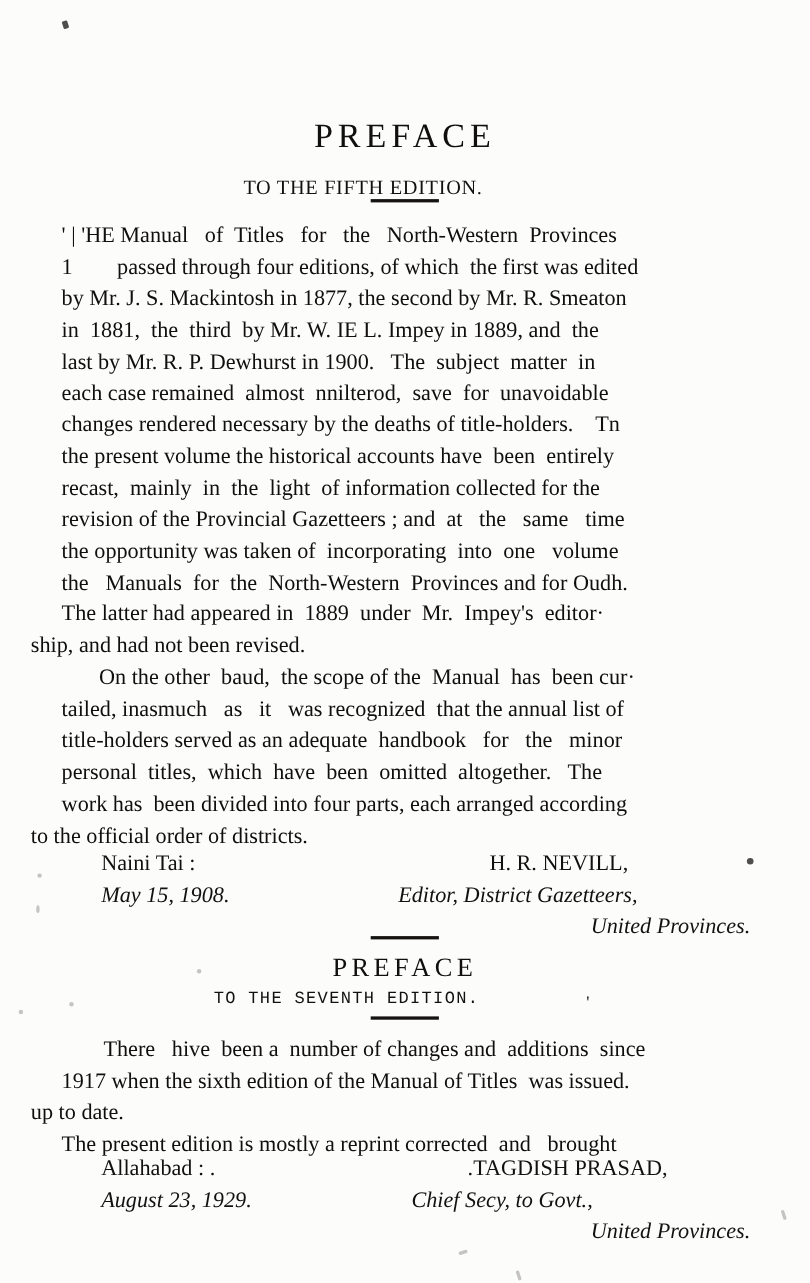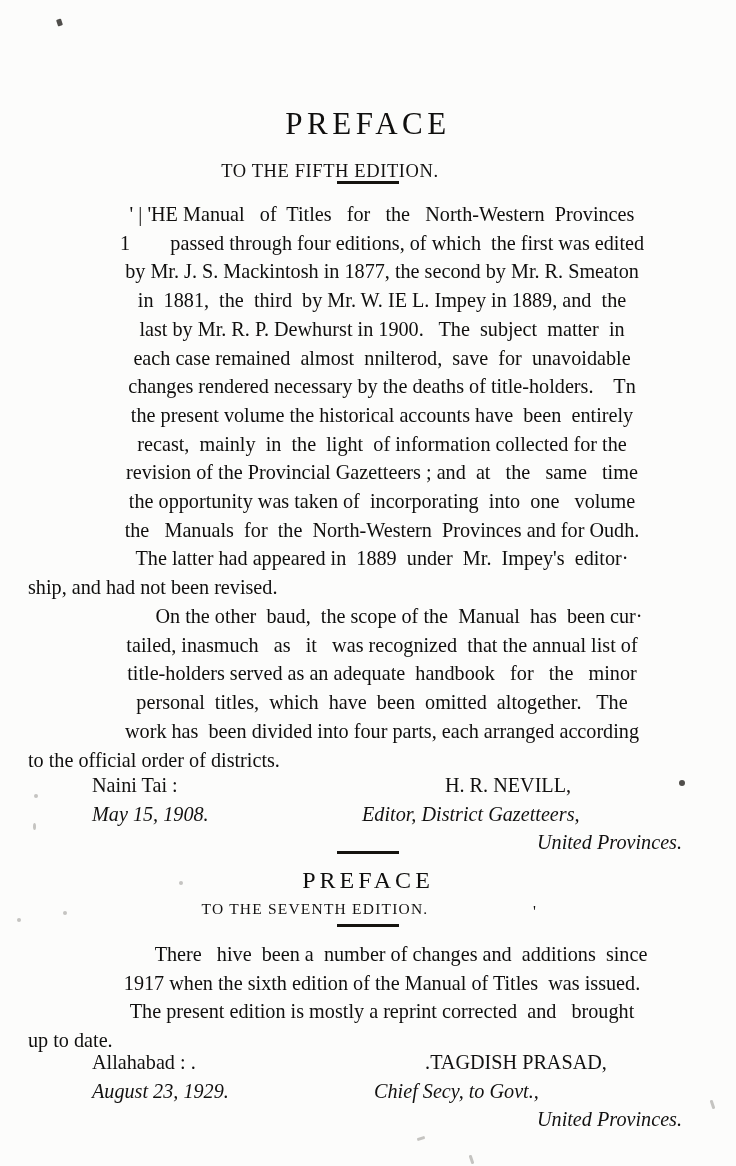--- a/index.html
+++ b/index.html
@@ -73,21 +73,21 @@
     margin: 0;
     color: #100f0e;
   }
   .body-para .ln {
     display: block;
     white-space: nowrap;
   }
   
   .body-para .ln.j {
     display: flex;
-    justify-content: center;
+    justify-content: flex-start;
     white-space: normal;
     margin-left: 28px;
   }
   .body-para .ln.j > span { white-space: pre; }
 
   .col-text {
     position: absolute;
     left: 28px;
     width: 680px;
   }
@@ -222,44 +222,44 @@
   </div>
 
   <div style="position:absolute; left:0; top:851px; width:736px;">
     <div class="rule"></div>
   </div>
 
   <div style="position:absolute; left:0; top:868px; width:736px;">
     <div class="preface-title-2">PREFACE</div>
   </div>
 
-  <div style="position:absolute; left:0; top:901px; width:630px;">
+  <div style="position:absolute; left:0; top:901px; width:630px;font-family:Liberation Mono, monospace;">
     <div class="edition-line-2">TO THE SEVENTH EDITION.</div>
   </div>
 
   <div class="sig-block" style="left:533px; top:898px; font-size:16px;">
     <span>'</span>
   </div>
 
   <div style="position:absolute; left:0; top:924px; width:736px;">
     <div class="rule thin"></div>
   </div>
 
   <div class="col-text" style="top:940px;">
     <div class="body-para">
       <span class="ln j" style="padding-left:38px;">
           <span>There   hive  been a  number of changes and  additions  since</span>
         </span>
       <span class="ln j">
           <span>1917 when the sixth edition of the Manual of Titles  was issued.</span>
         </span>
+      <span class="ln">up to date.</span>
       <span class="ln j">
           <span>The present edition is mostly a reprint corrected  and   brought</span>
         </span>
-      <span class="ln">up to date.</span>
     </div>
   </div>
 
   <div class="sig-block sig-left" style="left:92px; top:1048px;">
     <div>Allahabad   :   .</div>
     <div class="sig-ital" style="padding-left:-8px;">August 23, 1929.</div>
   </div>
 
   <div class="sig-block sig-right" style="left:362px; top:1048px; width:330px;">
     <div style="text-align:center; padding-right:22px;">.TAGDISH  PRASAD,</div>

